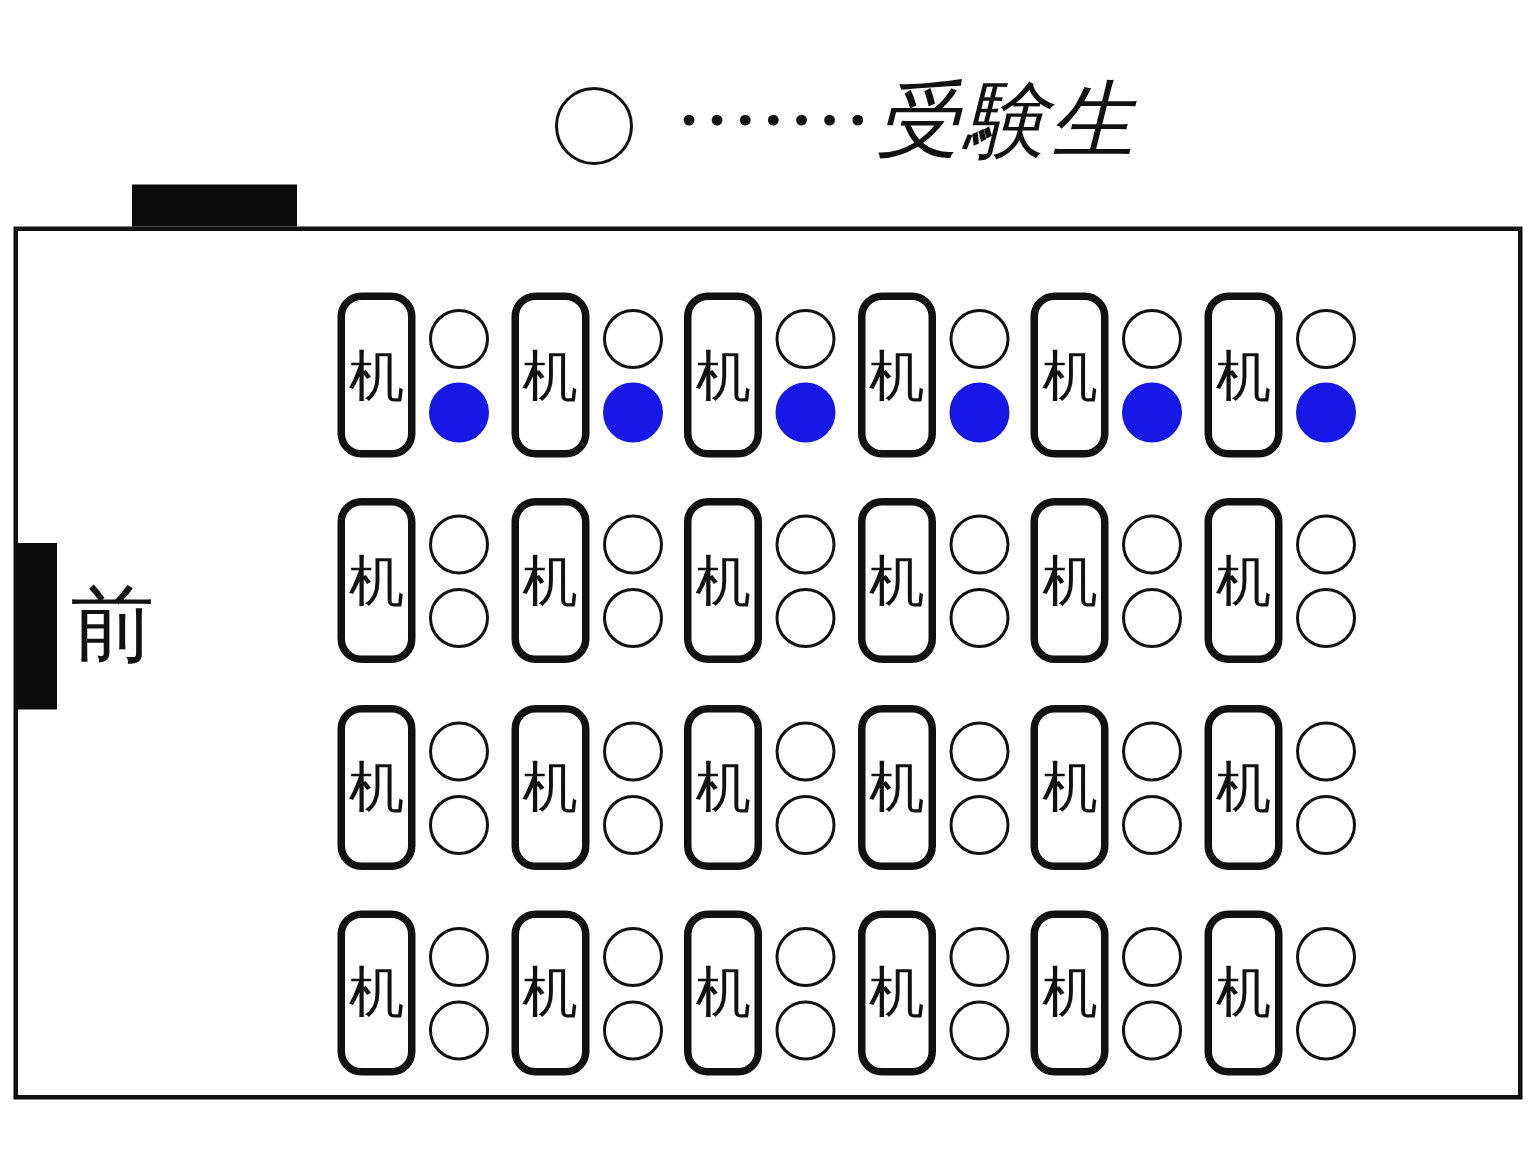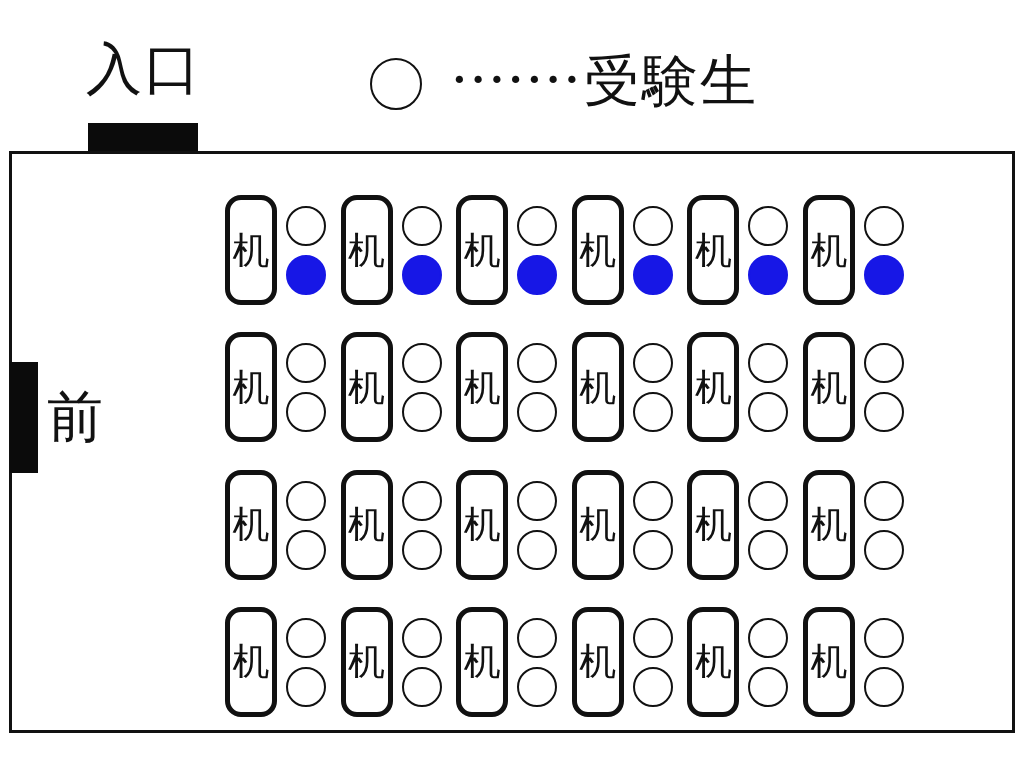--- a/index.html
+++ b/index.html
@@ -7,21 +7,21 @@
     position:relative;width:1024px;height:768px;background:#ffffff;
     font-family:"DejaVu Sans","Liberation Sans",sans-serif;color:#111;
     overflow:hidden;
   }
   .cjk{
     position:absolute;line-height:1;white-space:nowrap;color:#111;
     letter-spacing:2px;
   }
   .entrance-label{left:86px;top:41px;font-size:56px;}
   .front-label{left:47px;top:389px;font-size:56px;}
-  .legend-label{left:584px;top:53px;font-size:56px;}
+  .legend-label{left:584px;top:53px;font-size:56px;font-style:italic;}
   .legend-circle{
     position:absolute;left:370px;top:58px;width:52px;height:52px;
     border:2.5px solid #111;border-radius:50%;box-sizing:border-box;background:#fff;
   }
   .legend-dots{
     position:absolute;left:452px;top:68px;font-size:25px;letter-spacing:4px;
     line-height:1;color:#111;
   }
   .room{
     position:absolute;left:9px;top:151px;width:1006px;height:582px;
@@ -43,21 +43,20 @@
   .seat.occupied{
     background:var(--occupied,#1717e6);
     border-color:var(--occupied,#1717e6);
   }
 </style>
 </head>
 <body>
 
 <div class="stage">
 
-  <div class="cjk entrance-label">入口</div>
 
   <div class="legend-circle"></div>
   <div class="legend-dots">•••••••</div>
   <div class="cjk legend-label">受験生</div>
 
   <div class="block entrance-door"></div>
 
   <div class="room"></div>
 
   <div class="block front-board"></div>

